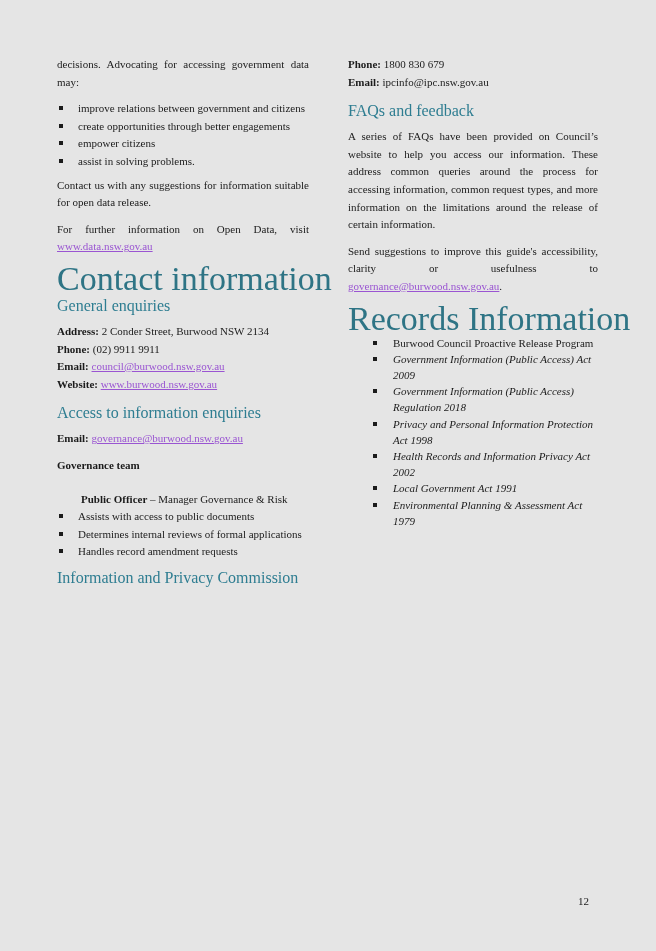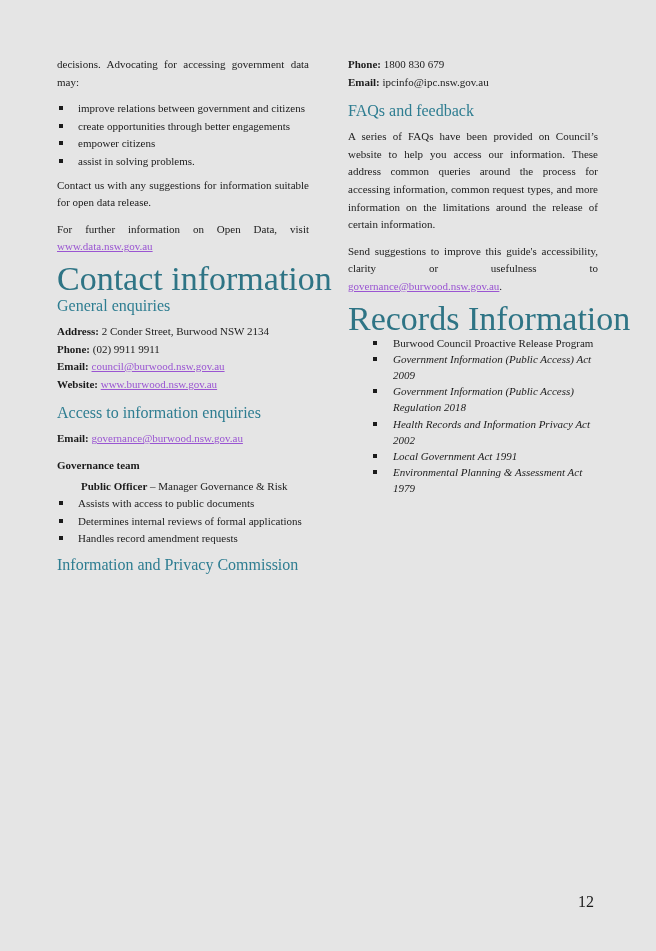--- a/index.html
+++ b/index.html
@@ -54,21 +54,21 @@
     text-align:left;
   }
   ul.rlist li .sq{
     position:absolute;left:25px;top:6px;
     width:4px;height:4px;background:#1b1b1b;
   }
   ul.rlist li.italic{font-style:italic;}
   .pagenum{
     position:absolute;
     left:578px;top:893px;
-    font-size:16px;
+    font-size:11px;
   }
 </style>
 </head>
 <body>
 
 <div class="page">
 
   <div class="col col-left">
 
     <p class="just">decisions. Advocating for accessing government data may:</p>
@@ -94,21 +94,21 @@
       <b>Email:</b> <a class="link">council@burwood.nsw.gov.au</a><br>
       <b>Website:</b> <a class="link">www.burwood.nsw.gov.au</a>
     </p>
 
     <h2>Access to information enquiries</h2>
 
     <p>
       <b>Email:</b> <a class="link">governance@burwood.nsw.gov.au</a>
     </p>
 
-    <p style="margin-bottom:3px;"><b>Governance team</b></p>
+    <p style="margin-bottom:16px;"><b>Governance team</b></p>
 
     <p style="margin-bottom:0;padding-left:24px;"><b>Public Officer</b><span> – Manager Governance &amp; Risk</span></p>
     <ul class="blist">
       <li><span class="sq"></span><span>Assists with access to public documents</span></li>
       <li><span class="sq"></span><span>Determines internal reviews of formal applications</span></li>
       <li><span class="sq"></span><span>Handles record amendment requests</span></li>
     </ul>
 
     <h2>Information and Privacy Commission</h2>
 
@@ -128,20 +128,21 @@
     <p class="just">A series of FAQs have been provided on Council’s website to help you access our information. These address common queries around the process for accessing information, common request types, and more information on the limitations around the release of certain information.</p>
 
     <p class="just"><span>Send suggestions to improve this guide's accessibility, clarity or usefulness to </span><a class="link">governance@burwood.nsw.gov.au</a><span>.</span></p>
 
     <h1>Records Information</h1>
 
     <ul class="rlist">
       <li><span class="sq"></span><span>Burwood Council Proactive Release Program</span></li>
       <li class="italic"><span class="sq"></span><span>Government Information (Public Access) Act 2009</span></li>
       <li class="italic"><span class="sq"></span><span>Government Information (Public Access) Regulation 2018</span></li>
+      <li class="italic"><span class="sq"></span><span>Privacy and Personal Information Protection Act 1998</span></li>
       <li class="italic"><span class="sq"></span><span>Health Records and Information Privacy Act 2002</span></li>
       <li class="italic"><span class="sq"></span><span>Local Government Act 1991</span></li>
       <li class="italic"><span class="sq"></span><span>Environmental Planning &amp; Assessment Act 1979</span></li>
     </ul>
 
   </div>
 
   <div class="pagenum">12</div>
 
 </div>

